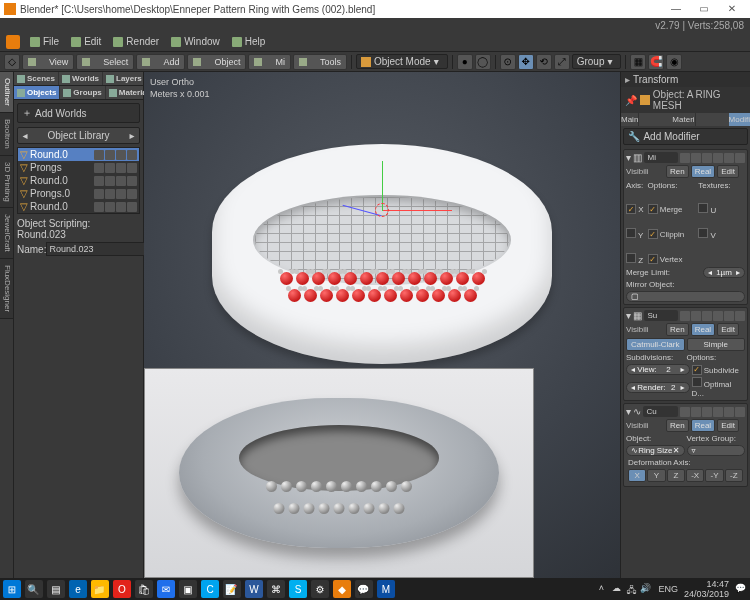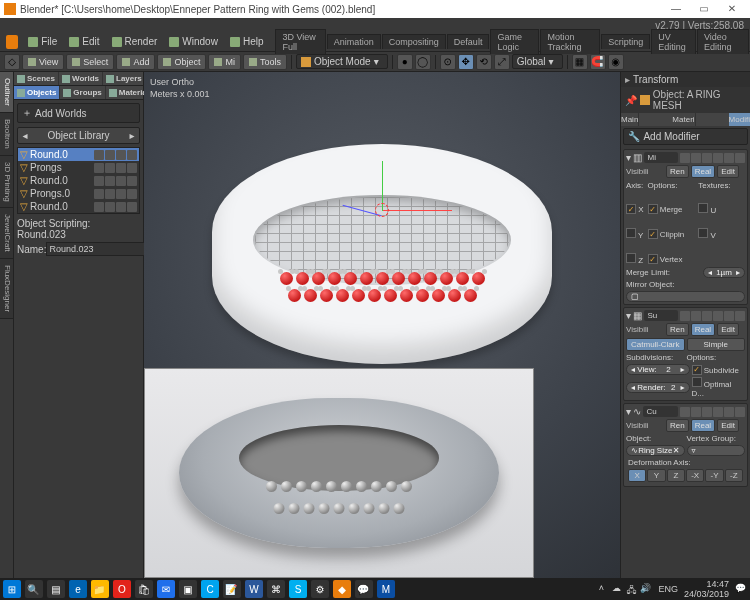--- a/index.html
+++ b/index.html
@@ -18,21 +18,21 @@
 
 .menubar { height: 20px; background: #393939; display: flex; align-items: center; border-bottom: 1px solid #222; padding-left: 2px; }
 .menubar .logo { width: 14px; height: 14px; background: #e87d0d; border-radius: 2px; margin: 0 4px; }
 .menuitem { display: flex; align-items: center; color: #ccc; padding: 2px 6px; cursor: pointer; }
 .menuitem .micon { width: 10px; height: 10px; background: #8a7; margin-right: 3px; border-radius: 1px; }
 .wstabs { display: flex; align-items: center; margin-left: 6px; }
 .wstab { color: #aaa; padding: 2px 6px; background: #2e2e2e; border: 1px solid #222; border-bottom: none; margin-right: 1px; cursor: pointer; font-size: 9px; }
 
 
 .toolbar2 { height: 20px; background: #393939; display: flex; align-items: center; border-bottom: 1px solid #222; padding: 0 4px; gap: 2px; }
-.tbtn { height: 16px; padding: 0 5px; background: #555; color: #ddd; border: 1px solid #333; border-radius: 2px; display: flex; align-items: center; gap: 3px; cursor: pointer; font-size: 9px; }
+.tbtn { height: 16px; padding: 0 5px; background: #555; color: #ddd; border: 1px solid #333; border-radius: 2px; display: flex; align-items: center; gap: 13px; cursor: pointer; font-size: 9px; }
 .tbtn .ticon { width: 8px; height: 8px; background: #9a8; }
 .mode-dd { background: #333; border: 1px solid #222; padding: 1px 8px 1px 4px; color: #ccc; border-radius: 2px; display: flex; align-items: center; gap: 3px; }
 .iconbtn { width: 16px; height: 16px; background: #555; border: 1px solid #333; border-radius: 2px; display: flex; align-items: center; justify-content: center; cursor: pointer; }
 .iconbtn.active { background: #6b8fb5; }
 .sep { width: 1px; height: 14px; background: #222; margin: 0 2px; }
 
 
 .mainrow { display: flex; height: 506px; }
 
 
@@ -150,31 +150,20 @@
       <span>Render</span>
     </div>
   <div class="menuitem">
       <span class="micon"></span>
       <span>Window</span>
     </div>
   <div class="menuitem">
       <span class="micon"></span>
       <span>Help</span>
     </div>
-  <div class="wstabs">
-    <div class="wstab">3D View Full</div>
-    <div class="wstab">Animation</div>
-    <div class="wstab">Compositing</div>
-    <div class="wstab">Default</div>
-    <div class="wstab">Game Logic</div>
-    <div class="wstab">Motion Tracking</div>
-    <div class="wstab">Scripting</div>
-    <div class="wstab">UV Editing</div>
-    <div class="wstab">Video Editing</div>
-  </div>
 </div>
 
 <div class="toolbar2">
   <div class="iconbtn">◇</div>
   <div class="tbtn">
       <span class="ticon"></span>
       <span>View</span>
     </div>
   <div class="tbtn">
       <span class="ticon"></span>
@@ -204,21 +193,21 @@
     </div>
   <div class="sep"></div>
   <div class="iconbtn">●</div>
   <div class="iconbtn">◯</div>
   <div class="sep"></div>
   <div class="iconbtn">⊙</div>
   <div class="iconbtn active">✥</div>
   <div class="iconbtn">⟲</div>
   <div class="iconbtn">⤢</div>
   <div class="mode-dd">
-      <span>Global</span>
+      <span>Group</span>
       <span>▾</span>
     </div>
   <div class="sep"></div>
   <div class="iconbtn">▦</div>
   <div class="iconbtn">🧲</div>
   <div class="iconbtn">◉</div>
 </div>
 
 <div class="mainrow">
   <div class="sidetabs">

